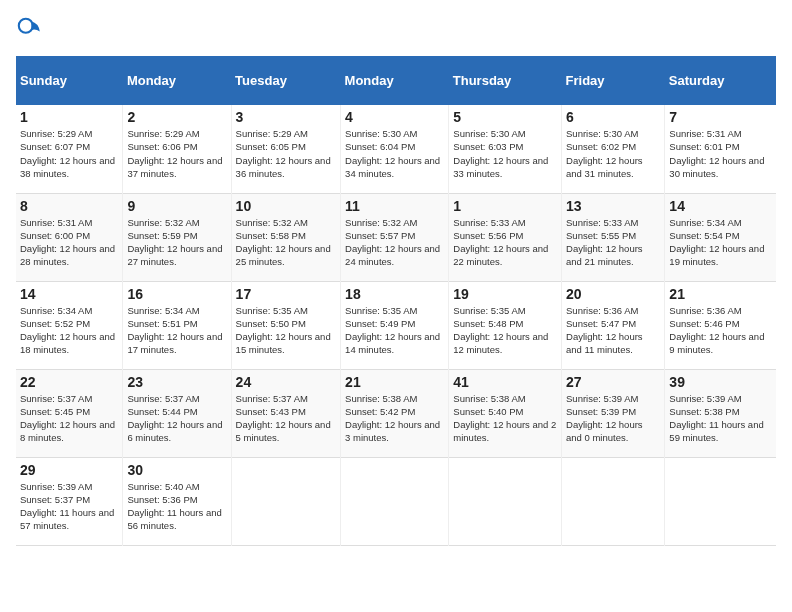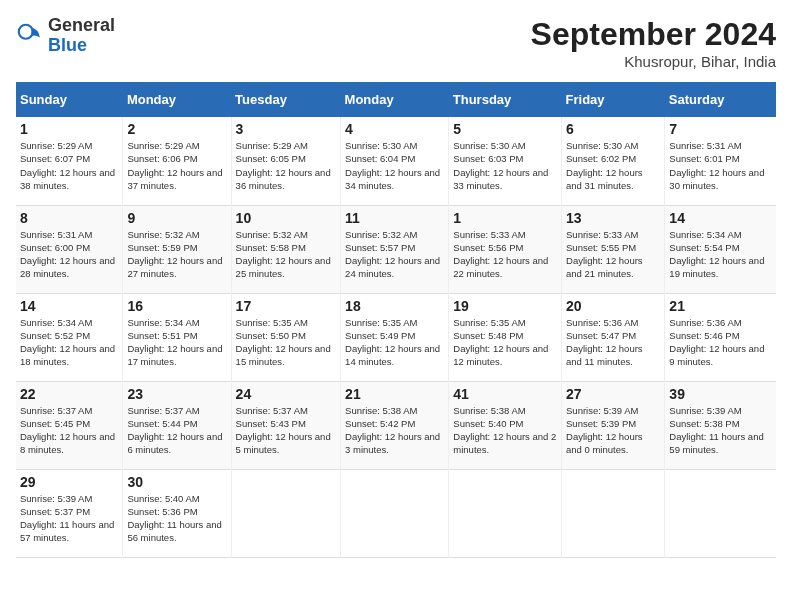--- a/index.html
+++ b/index.html
@@ -45,21 +45,21 @@
       color: #444;
     }
     table {
       width: 100%;
       border-collapse: collapse;
       font-size: 10px;
     }
     thead th {
       background: #2a6bb5;
       color: #fff;
-      padding: 10px 4px;
+      padding: 17px 4px;
       text-align: left;
       font-size: 13px;
       font-weight: bold;
     }
     tbody tr {
       border-bottom: 1px solid #ddd;
     }
     tbody td {
       vertical-align: top;
       padding: 4px;
@@ -87,28 +87,20 @@
   </style>
 </head>
 <body>
 
 <div class="header">
   <div class="logo">
     <svg class="logo-icon" viewBox="0 0 40 40" xmlns="http://www.w3.org/2000/svg">
       <circle cx="14" cy="14" r="10" fill="none" stroke="#1a6bbf" stroke-width="3"></circle>
       <path d="M22 8 Q32 10 34 22 Q28 18 22 20 Z" fill="#1a6bbf"></path>
     </svg>
-    <div class="logo-text">
-      <span class="logo-general">General</span><br>
-      <span class="logo-blue">Blue</span>
-    </div>
-  </div>
-  <div class="title-block">
-    <div class="month-title">September 2024</div>
-    <div class="location">Khusropur, Bihar, India</div>
   </div>
 </div>
 
 <table>
   <thead>
     <tr>
       <th>Sunday</th>
       <th>Monday</th>
       <th>Tuesday</th>
       <th>Monday</th>

